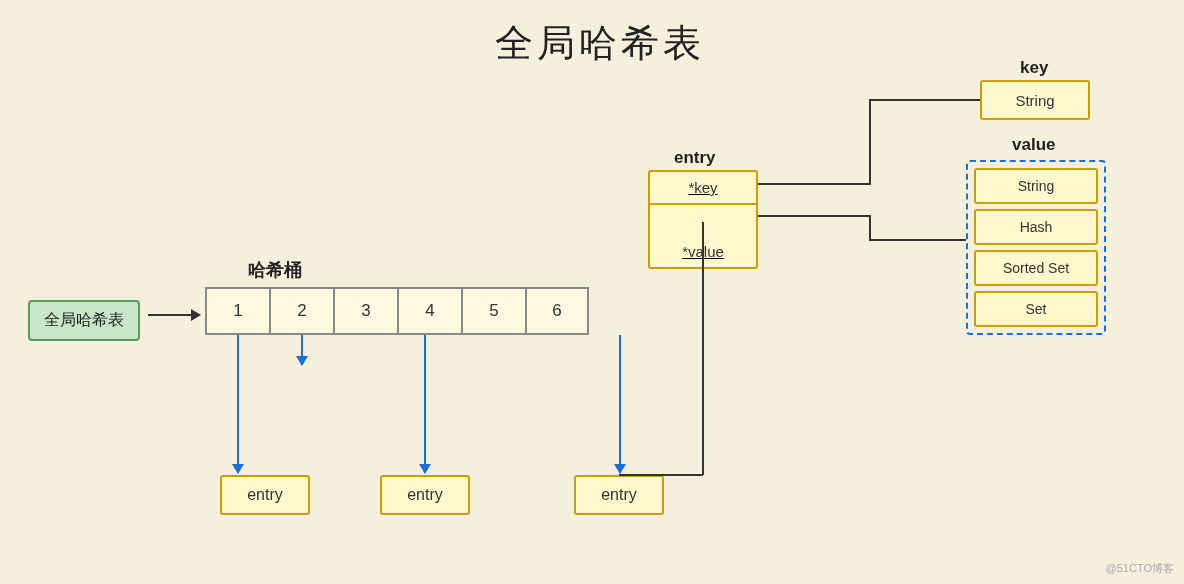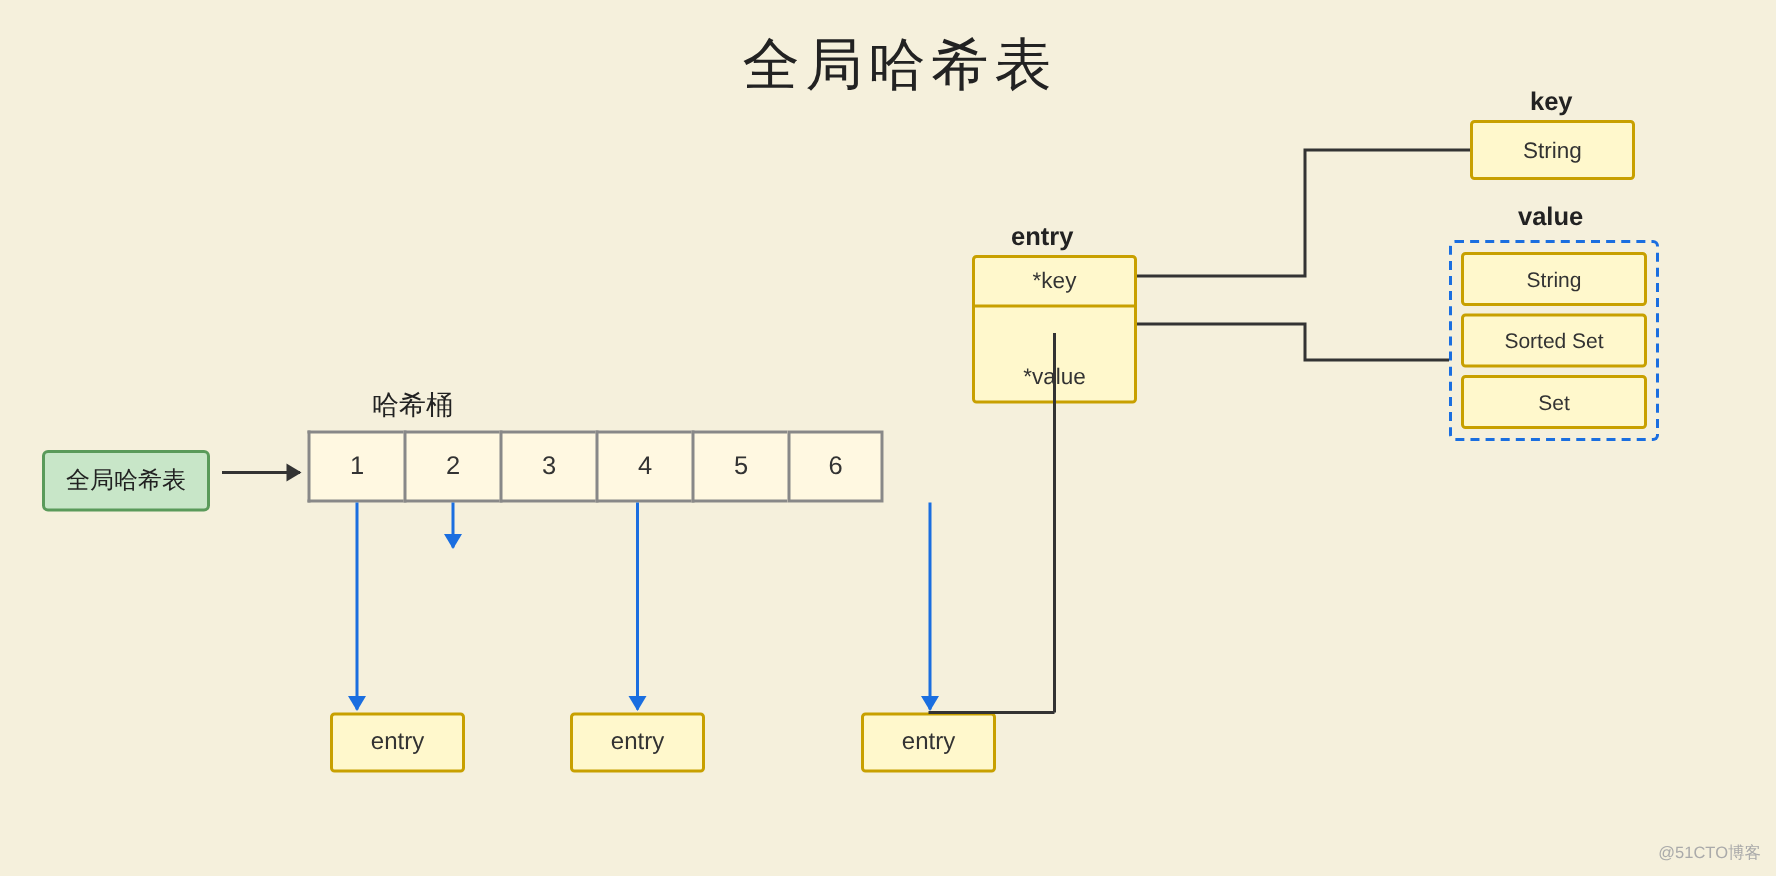--- a/index.html
+++ b/index.html
@@ -62,21 +62,21 @@
       border-top: 6px solid transparent;
       border-bottom: 6px solid transparent;
     }
 
     
     .bucket-label {
       position: absolute;
       top: 258px;
       left: 248px;
       font-size: 18px;
-      font-weight: normal;
+      font-weight: bold;
       color: #222;
     }
 
     .bucket-row {
       position: absolute;
       top: 287px;
       left: 205px;
       display: flex;
     }
 
@@ -153,20 +153,21 @@
     }
 
     .entry-detail-box {
       position: absolute;
       top: 170px;
       left: 648px;
       width: 110px;
       border: 2px solid #c8a000;
       background: #fff8cc;
       border-radius: 3px;
+      text-decoration: underline;
     }
     .entry-detail-row {
       padding: 7px 10px;
       font-size: 15px;
       color: #333;
       text-align: center;
       border-bottom: 2px solid #c8a000;
     }
     .entry-detail-row:last-child {
       border-bottom: none;
@@ -295,20 +296,21 @@
   </div>
 
   <div class="key-label">key</div>
 
   <div class="key-string-box">String</div>
 
   <div class="value-label">value</div>
 
   <div class="value-dashed-box">
     <div class="value-item-box">String</div>
+    <div class="value-item-box">Hash</div>
     <div class="value-item-box">Sorted Set</div>
     <div class="value-item-box">Set</div>
   </div>
 
   <svg class="connectors">
 
     <polyline points="758,184 870,184 870,100 980,100" fill="none" stroke="#333" stroke-width="2"></polyline>
 
     <polyline points="758,216 870,216 870,240 966,240" fill="none" stroke="#333" stroke-width="2"></polyline>
 

